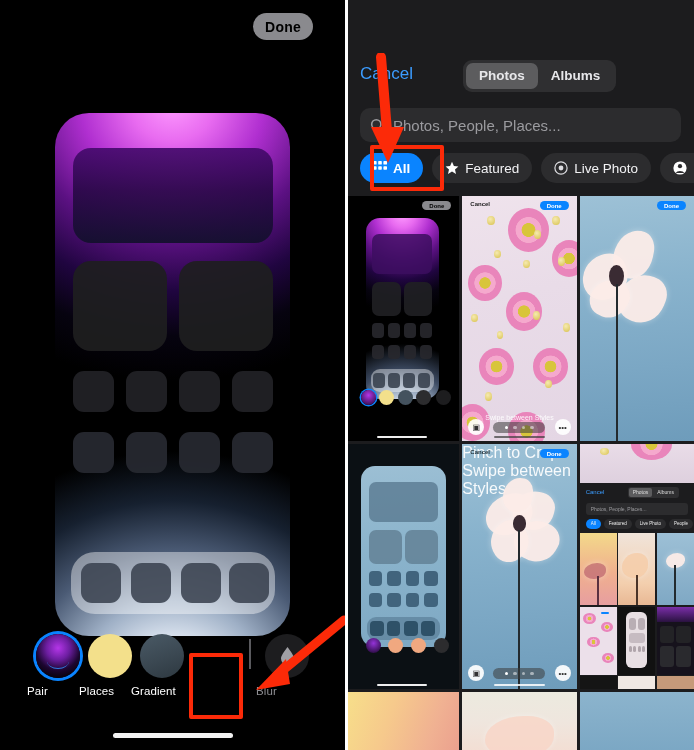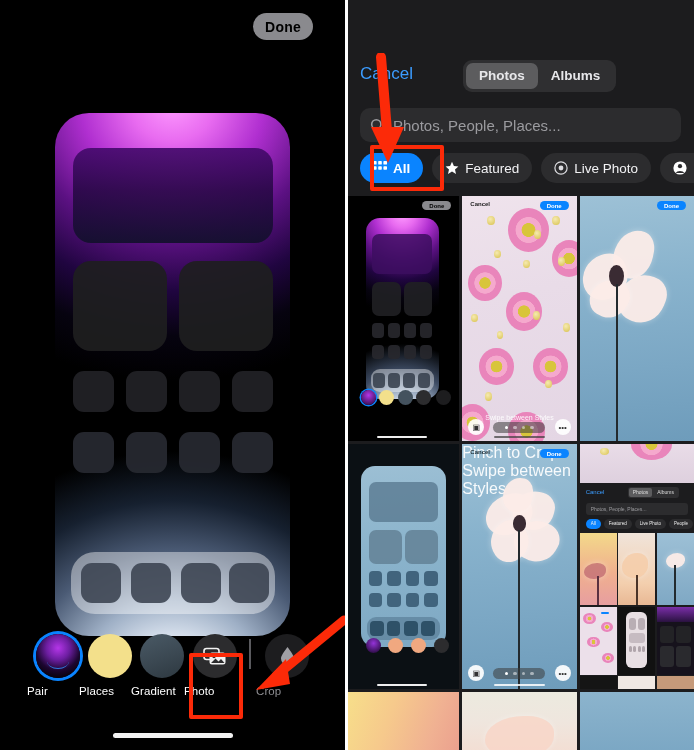--- a/index.html
+++ b/index.html
@@ -214,41 +214,30 @@
       <div class="style-item" style="left:79px;top:4px;">
         <div class="style-swatch sw-colour"></div>
         <div class="style-label">Places</div>
       </div>
 
       <div class="style-item" style="left:131px;top:4px;">
         <div class="style-swatch sw-gradient"></div>
         <div class="style-label">Gradient</div>
       </div>
 
-      <div class="style-item" style="left:184px;top:4px;">
-        <div class="style-swatch sw-photo">
-          <svg width="24" height="19" viewBox="0 0 24 19">
-            <rect x="1" y="1.5" width="15" height="11" rx="2.5" fill="none" stroke="#f2f2f2" stroke-width="1.6"></rect>
-            <rect x="6.5" y="5.5" width="16" height="12" rx="2.5" fill="#f2f2f2"></rect>
-            <circle cx="11" cy="9.5" r="1.7" fill="#2c2c2e"></circle>
-            <path d="M8 16 l4.5-4.5 3 3 2.5-2.5 3.5 4z" fill="#2c2c2e"></path>
-          </svg>
-        </div>
-        <div class="style-label">Photo</div>
-      </div>
 
       <div id="toolbar-divider"></div>
 
       <div class="style-item" style="left:256px;top:4px;">
         <div class="style-swatch sw-blur">
           <svg width="15" height="20" viewBox="0 0 15 20">
             <path d="M7.5 1 C4 6 1 9.6 1 12.6 A6.5 6.5 0 0 0 14 12.6 C14 9.6 11 6 7.5 1 Z" fill="#a0a0a5"></path>
           </svg>
         </div>
-        <div class="style-label dim">Crop</div>
+        <div class="style-label dim">Blur</div>
       </div>
     </div>
 
     <div id="home-indicator"></div>
 
     <div id="photo-redbox"></div>
     <svg id="arrow-photo" viewBox="0 0 118 82">
       <path d="M112 6 L44 62" stroke="#fc2a08" stroke-width="9" stroke-linecap="round" fill="none"></path>
       <path d="M24 76 L54 45 L58 70 Z" fill="#fc2a08"></path>
     </svg>

